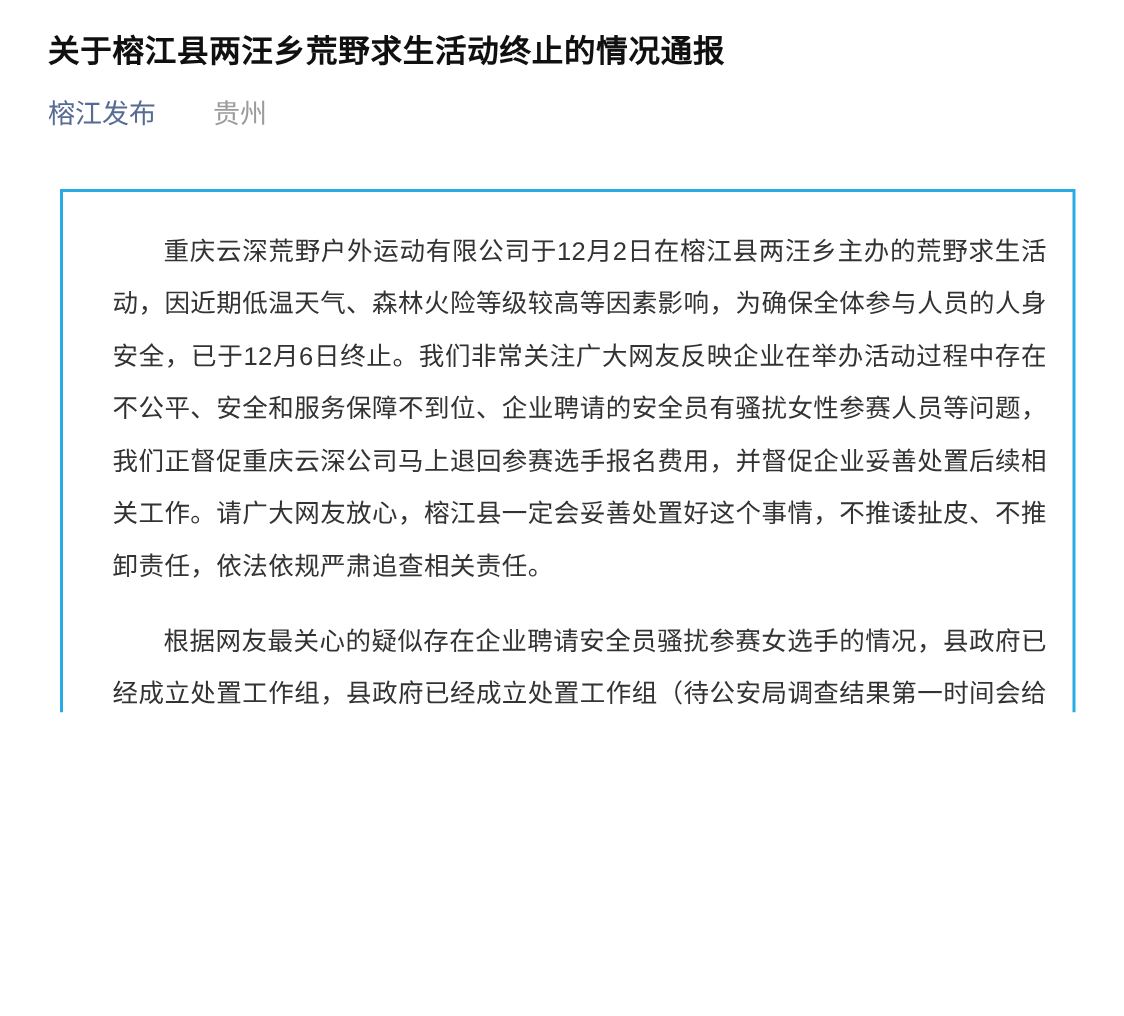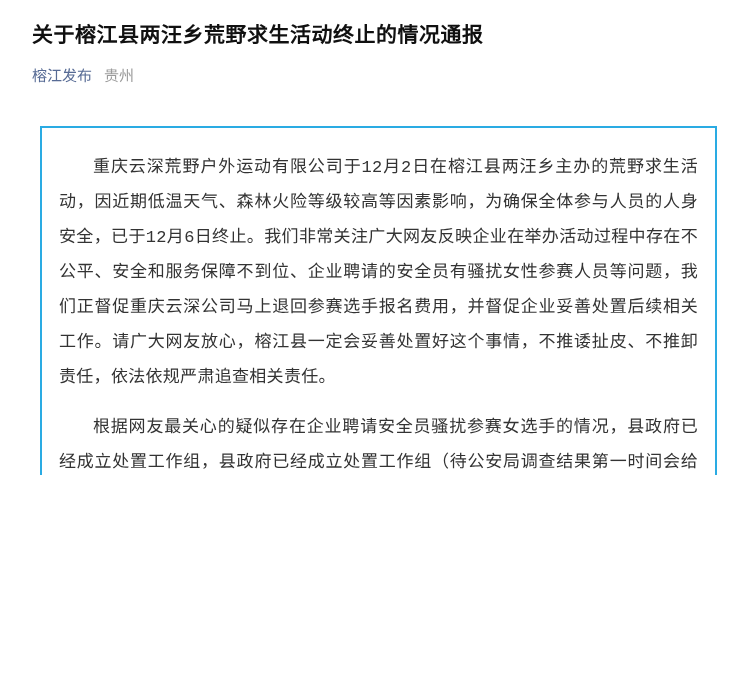--- a/index.html
+++ b/index.html
@@ -21,54 +21,54 @@
     margin: 0 0 16px 0;
     font-size: 21px;
     line-height: 30px;
     font-weight: 700;
     color: #101010;
     letter-spacing: 0.5px;
   }
   .article-meta {
     display: flex;
     align-items: center;
-    font-size: 15px;
+    font-size: 18px;
     line-height: 20px;
     color: #9b9b9b;
     margin-bottom: 40px;
   }
   .account-link {
     color: #576b95;
     margin-right: 12px;
     cursor: pointer;
     text-decoration: none;
   }
   .publish-time {
     margin-right: 12px;
     color: #9b9b9b;
   }
   .location-label {
     color: #9b9b9b;
+    margin-left: 26px;
   }
   .notice-box {
     box-sizing: border-box;
     margin-left: 8px;
     width: 677px;
     border: 2px solid #2aabe3;
     padding: 22px 17px 12px 17px;
     font-size: 17px;
     line-height: 35px;
     color: #333333;
     text-align: justify;
     letter-spacing: 0.3px;
   }
   .notice-box p {
-    margin: 0 0 15px 0;
+    margin: 0 0 15px 16px;
     text-indent: 2em;
-    font-family: Liberation Mono, monospace;
   }
   .signature {
     text-align: right;
     line-height: 28px;
     margin-top: 16px;
     margin-bottom: 6px;
     color: #333333;
   }
 </style>
 </head>

